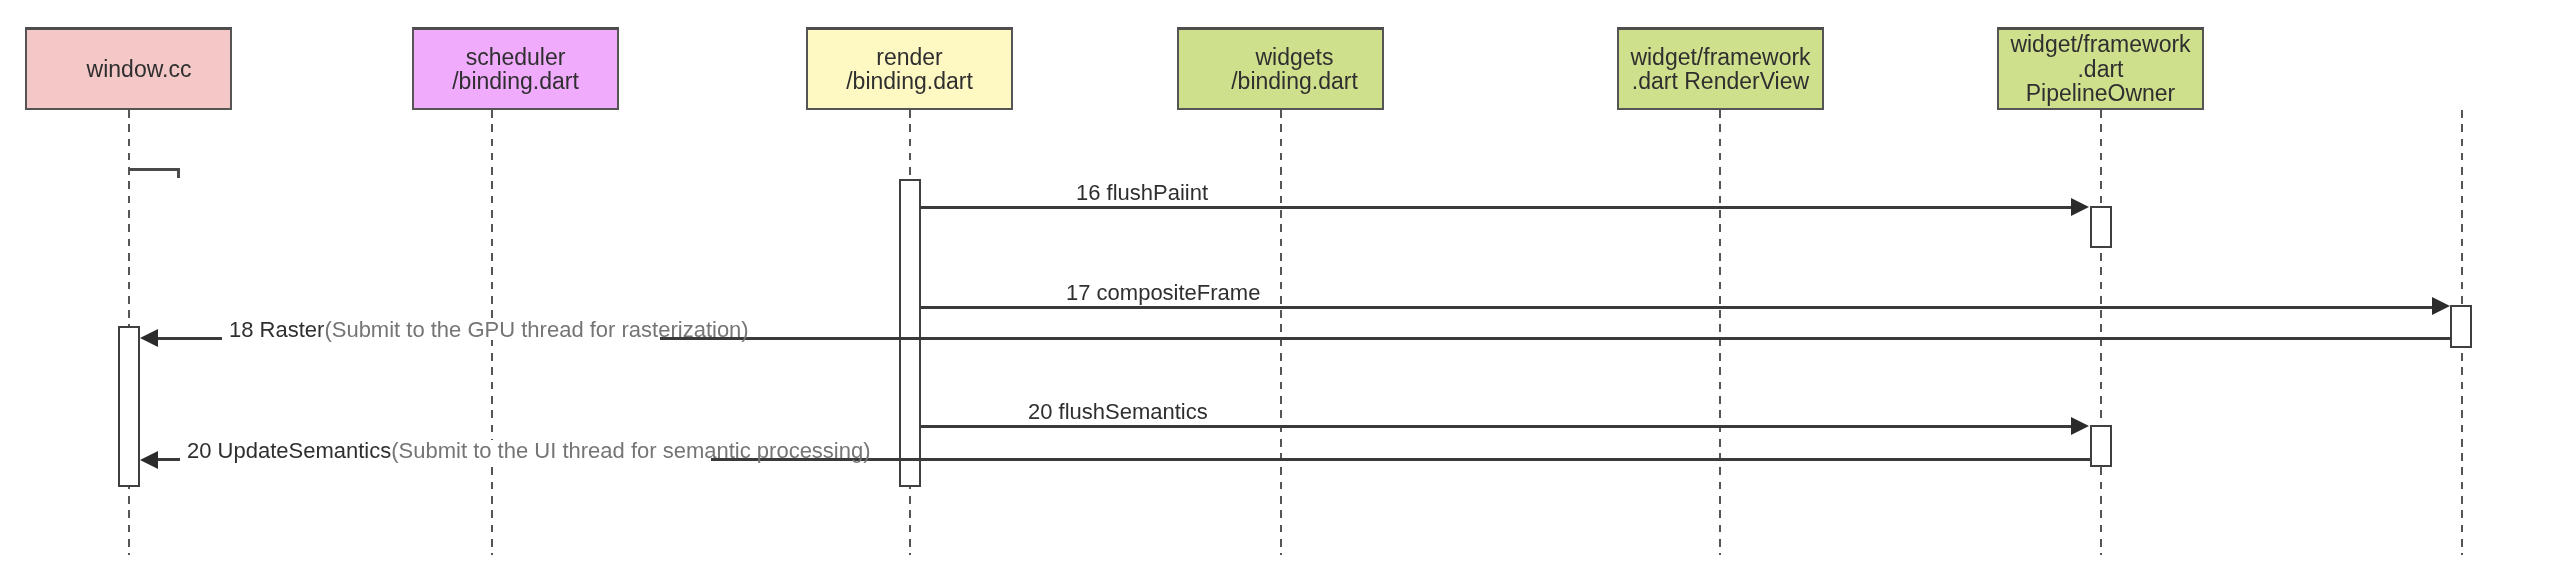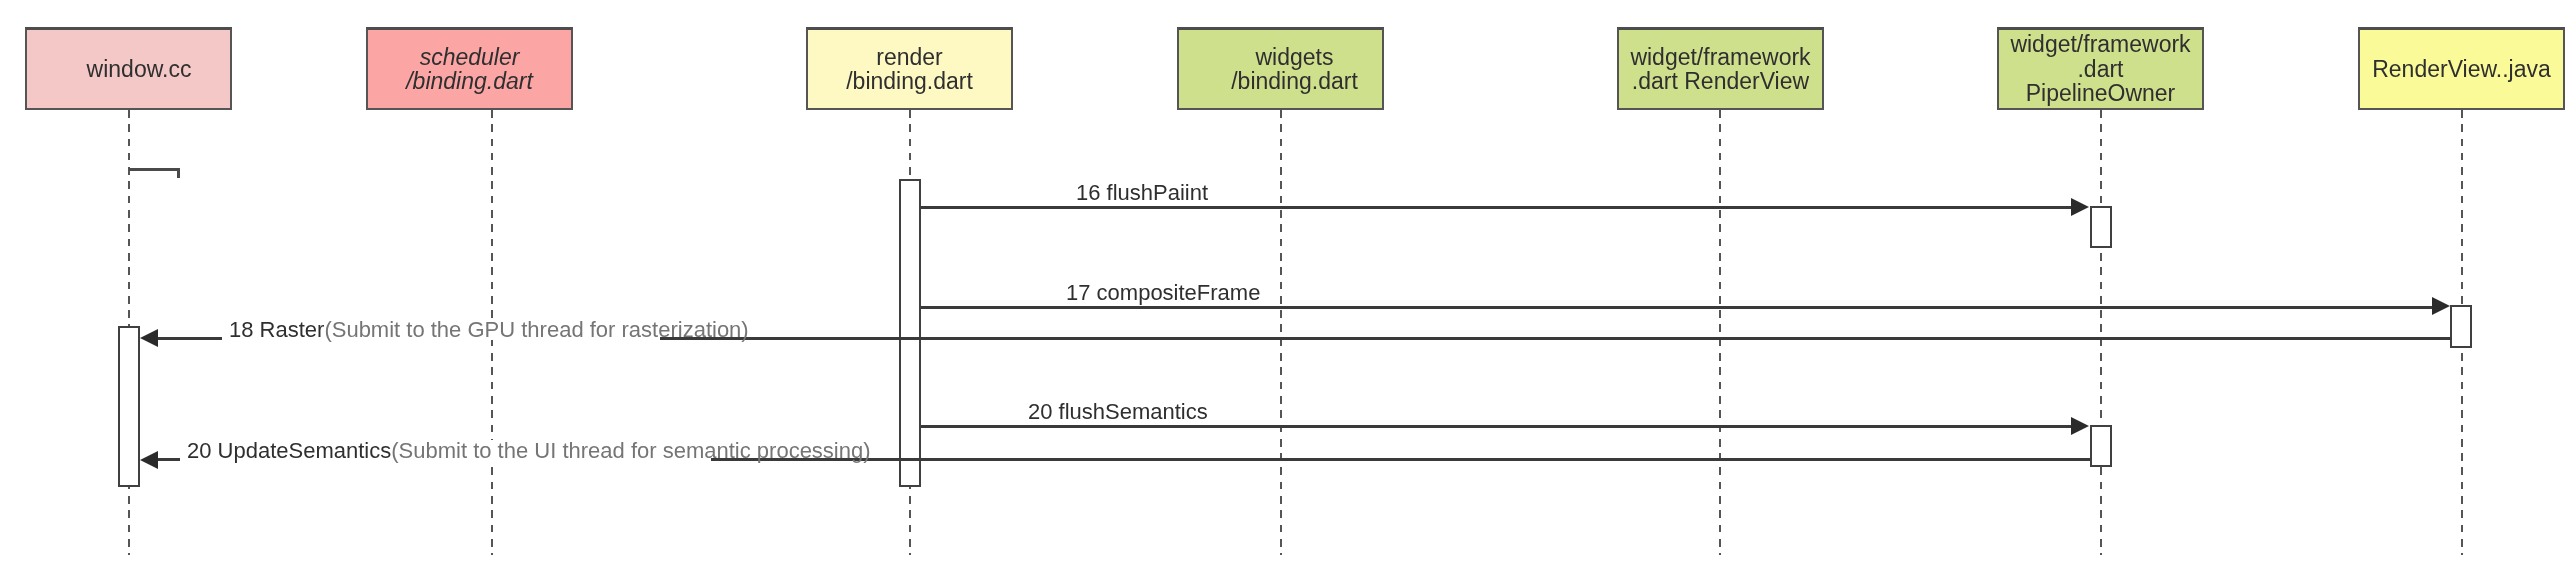--- a/index.html
+++ b/index.html
@@ -57,43 +57,40 @@
   <div class="lifeline" style="left:491px;"></div>
   <div class="lifeline" style="left:909px;"></div>
   <div class="lifeline" style="left:1280px;"></div>
   <div class="lifeline" style="left:1719px;"></div>
   <div class="lifeline" style="left:2100px;"></div>
   <div class="lifeline" style="left:2461px;"></div>
 
   <div class="pbox" style="left:25px;background:#f5c8c8;padding-left:21px;">
     <div>window.cc</div>
   </div>
-  <div class="pbox" style="left:366px;background:#fca5a5;font-style:italic;">
+  <div class="pbox" style="left:412px;background:#f0abfc;">
     <div>scheduler</div>
     <div>/binding.dart</div>
   </div>
   <div class="pbox" style="left:806px;background:#fef9c3;">
     <div>render</div>
     <div>/binding.dart</div>
   </div>
   <div class="pbox" style="left:1177px;background:#cfe08d;padding-left:28px;">
     <div>widgets</div>
     <div>/binding.dart</div>
   </div>
   <div class="pbox" style="left:1617px;background:#cfe08d;">
     <div>widget/framework</div>
     <div>.dart RenderView</div>
   </div>
   <div class="pbox" style="left:1997px;background:#cfe08d;">
     <div>widget/framework</div>
     <div>.dart</div>
     <div>PipelineOwner</div>
-  </div>
-  <div class="pbox" style="left:2358px;background:#fafa98;">
-    <div>RenderView..java</div>
   </div>
 
   <div class="bracket-h" style="left:129px;top:168px;width:51px;"></div>
   <div class="bracket-v" style="left:177px;top:168px;height:10px;"></div>
 
   <div class="activation" style="left:118px;top:326px;height:161px;"></div>
   <div class="activation" style="left:899px;top:179px;height:308px;"></div>
   <div class="activation" style="left:2090px;top:206px;height:42px;"></div>
   <div class="activation" style="left:2090px;top:425px;height:42px;"></div>
   <div class="activation" style="left:2450px;top:305px;height:43px;"></div>

